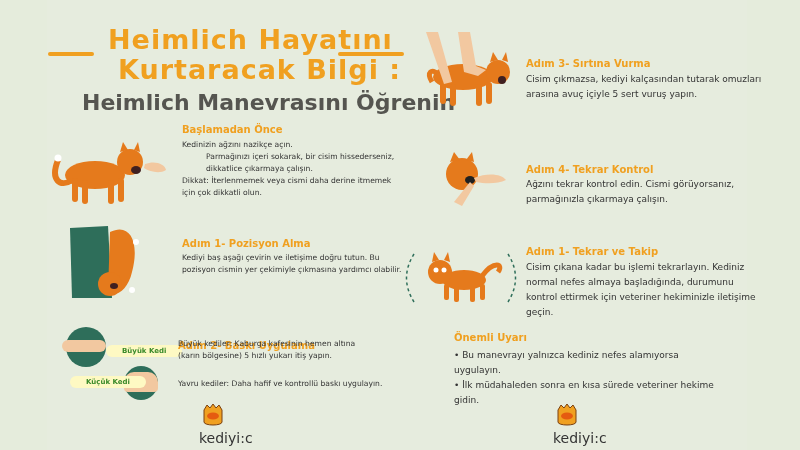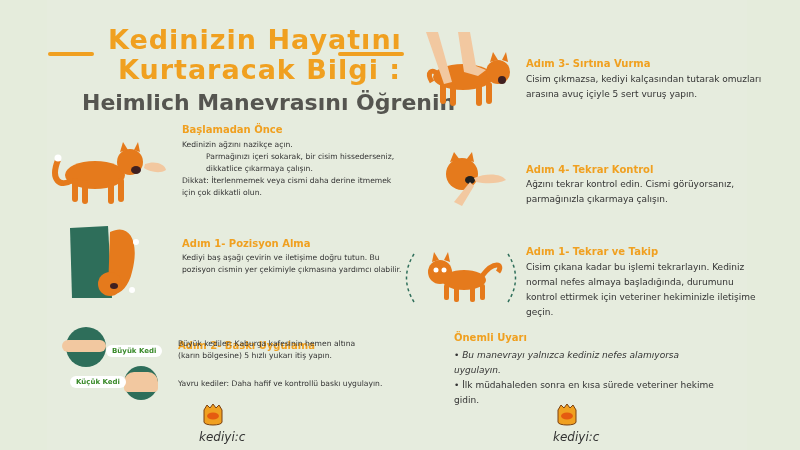--- a/index.html
+++ b/index.html
@@ -5,32 +5,32 @@
   html,body{margin:0;padding:0;}
   body{width:800px;height:450px;overflow:hidden;background:#e5ecdc;font-family:"DejaVu Sans",sans-serif;position:relative;}
   .panel{position:absolute;left:47px;top:0;width:700px;height:450px;background:#e6ecde;}
   .abs{position:absolute;}
   .title1,.title2{position:absolute;color:#f0a020;font-family:"DejaVu Sans",sans-serif;font-weight:bold;font-size:27px;letter-spacing:1px;white-space:nowrap;}
   .title3{position:absolute;color:#555550;font-family:"DejaVu Sans",sans-serif;font-weight:bold;font-size:22px;white-space:nowrap;}
   .rule{position:absolute;height:4px;background:#f0a020;border-radius:2px;}
   .h{position:absolute;color:#f0a020;font-size:10px;font-weight:bold;white-space:nowrap;}
   .p{position:absolute;color:#333;font-size:7.6px;line-height:12px;}
   .p.big{font-size:9px;line-height:15px;}
-  .bubble{position:absolute;background:#ffffff;border-radius:8px;color:#3a8a2a;font-weight:bold;font-size:7px;padding:2px 6px;}
+  .bubble{position:absolute;background:#fef9c3;border-radius:8px;color:#3a8a2a;font-weight:bold;font-size:7px;padding:2px 16px;}
   .disc{position:absolute;border-radius:50%;background:#2e6e5a;}
-  .logo-text{position:absolute;font-size:12px;color:#333;font-style:italic;}
+  .logo-text{position:absolute;font-size:14px;color:#333;}
 </style>
 </head>
 <body>
 
 <div class="panel"></div>
 
 <div class="rule" style="left:48px;top:52px;width:46px;"></div>
 <div class="rule" style="left:338px;top:52px;width:66px;"></div>
-<div class="title1" style="left:108px;top:24px;">Kedinizin Hayatını</div>
+<div class="title1" style="left:108px;top:24px;">Heimlich Hayatını</div>
 <div class="title2" style="left:118px;top:54px;">Kurtaracak Bilgi :</div>
 <div class="title3" style="left:82px;top:90px;">Heimlich Manevrasını Öğrenin</div>
 
 <svg class="abs" style="left:50px;top:140px" width="120" height="70" viewBox="0 0 120 70">
   <path d="M8 20 C0 40,10 48,22 40" stroke="#e57a1c" stroke-width="6" fill="none"></path>
   <circle cx="8" cy="18" r="3.5" fill="#fff"></circle>
   <ellipse cx="45" cy="35" rx="30" ry="14" fill="#e57a1c"></ellipse>
   <rect x="22" y="38" width="6" height="24" rx="3" fill="#e57a1c"></rect>
   <rect x="32" y="40" width="6" height="24" rx="3" fill="#e57a1c"></rect>
   <rect x="58" y="40" width="6" height="24" rx="3" fill="#e57a1c"></rect>
@@ -125,14 +125,14 @@
   <polygon points="28,12 30,2 35,10" fill="#e57a1c"></polygon>
   <polygon points="40,10 44,2 46,12" fill="#e57a1c"></polygon>
   <circle cx="32" cy="20" r="2.5" fill="#fff"></circle>
   <circle cx="40" cy="20" r="2.5" fill="#fff"></circle>
 </svg>
 
 <div class="h" style="left:526px;top:246px;">Adım 1- Tekrar ve Takip</div>
 <div class="p big" style="left:526px;top:260px;width:240px;">Cisim çıkana kadar bu işlemi tekrarlayın. Kediniz normal nefes almaya başladığında, durumunu kontrol ettirmek için veteriner hekiminizle iletişime geçin.</div>
 
 <div class="h" style="left:454px;top:332px;">Önemli Uyarı</div>
-<div class="p big" style="left:454px;top:348px;width:260px;font-style:italic;">• Bu manevrayı yalnızca kediniz nefes alamıyorsa uygulayın.</div>
+<div class="p big" style="left:454px;top:348px;width:260px;">• Bu manevrayı yalnızca kediniz nefes alamıyorsa uygulayın.</div>
 <div class="p big" style="left:454px;top:378px;width:260px;">• İlk müdahaleden sonra en kısa sürede veteriner hekime gidin.</div>
 
 </body></html>

